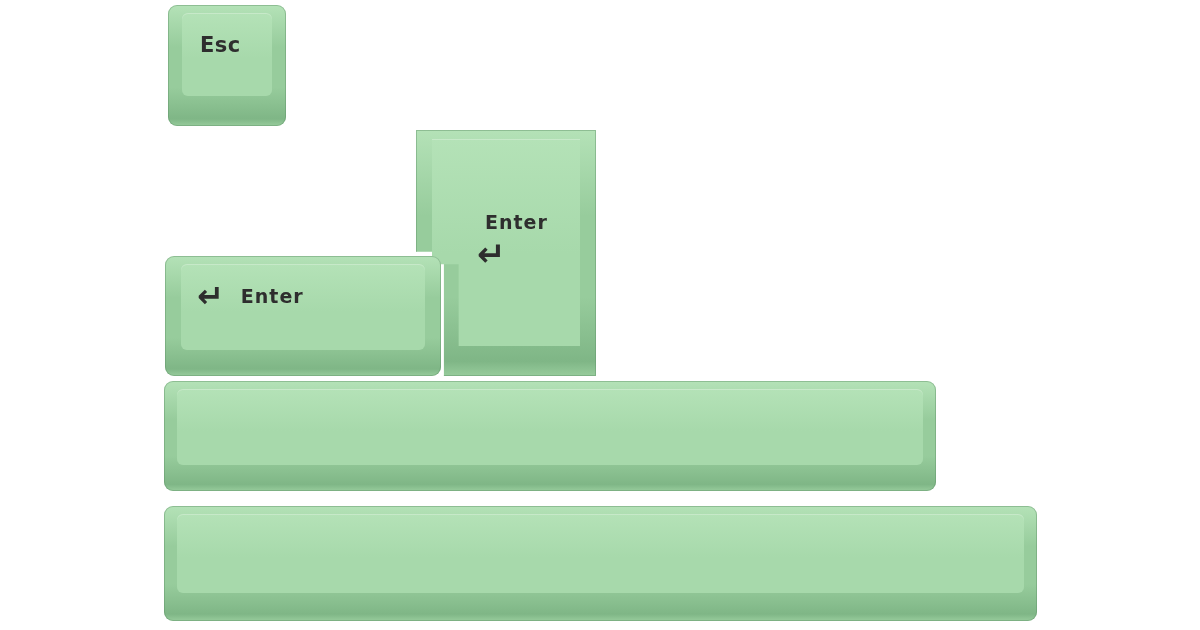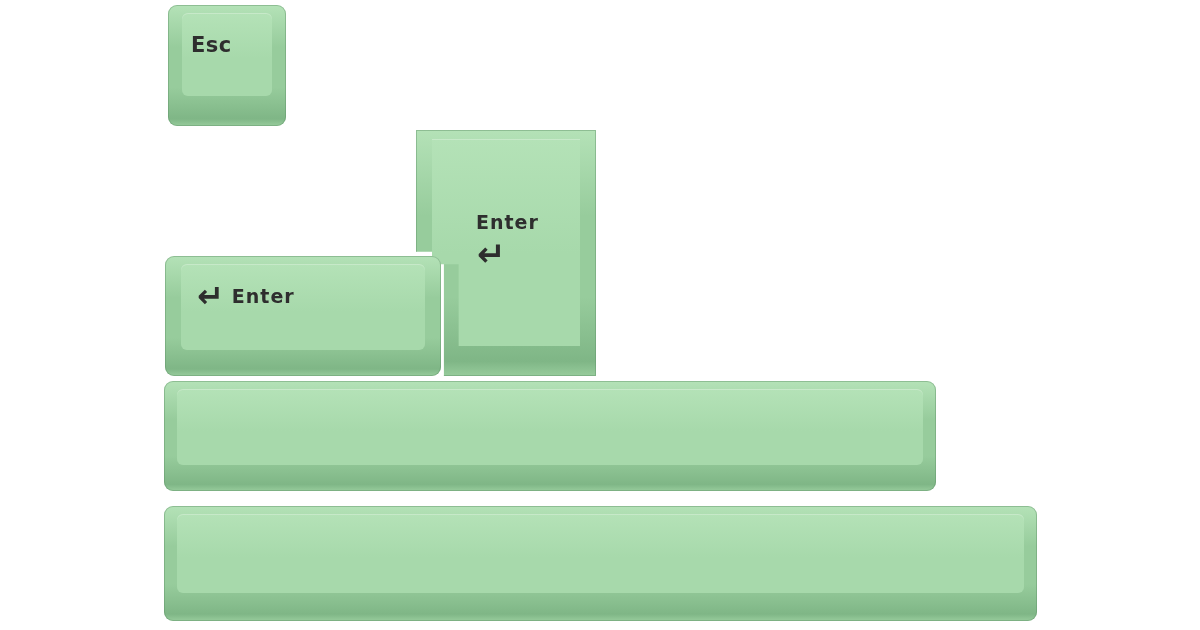--- a/index.html
+++ b/index.html
@@ -25,21 +25,21 @@
       var(--cap-side) 68%,
       var(--cap-side-dark) 94%,
       var(--cap-side) 100%);
     box-shadow:inset 0 0 0 1px rgba(96,146,104,.45);
   }
   .cap-top{
     position:absolute;border-radius:6px;
     background:linear-gradient(180deg,var(--cap-top-light) 0%,var(--cap-top) 55%,var(--cap-top) 100%);
     box-shadow:inset 0 1px 0 rgba(255,255,255,.25);
   }
-  .legend-word{font-weight:700;color:var(--legend);letter-spacing:1px;}
+  .legend-word{font-weight:700;color:var(--legend);letter-spacing:1px;margin-left:9px;}
   .legend-arrow{font-weight:700;color:var(--legend);line-height:1;}
 
   
   .kc-esc{left:168px;top:5px;width:118px;height:121px;}
   .kc-esc .cap-top{left:14px;right:14px;top:8px;bottom:30px;}
   .kc-esc .esc-legend{position:absolute;left:9px;top:20px;font-size:21px;letter-spacing:.5px;}
 
   
   .kc-iso{left:416px;top:130px;width:180px;height:246px;}
   .kc-iso .cap-base{

